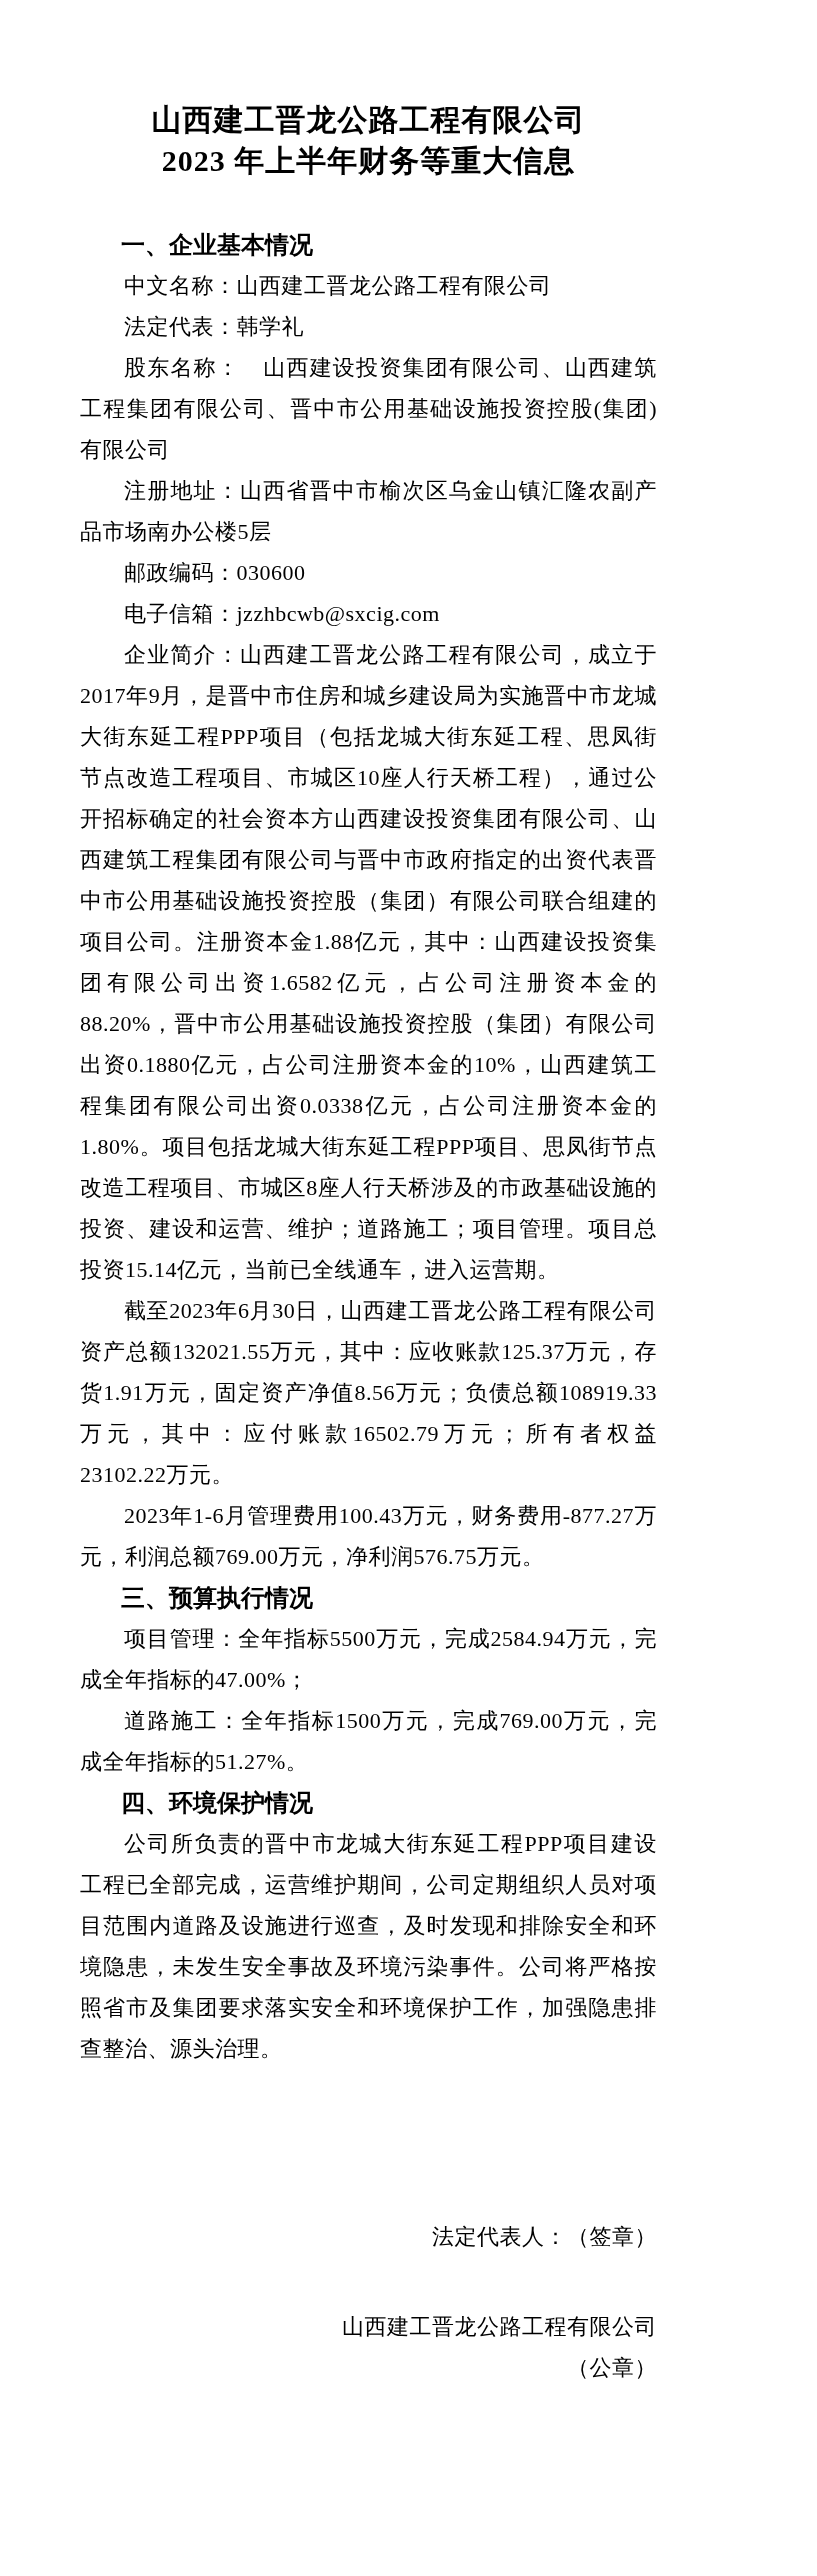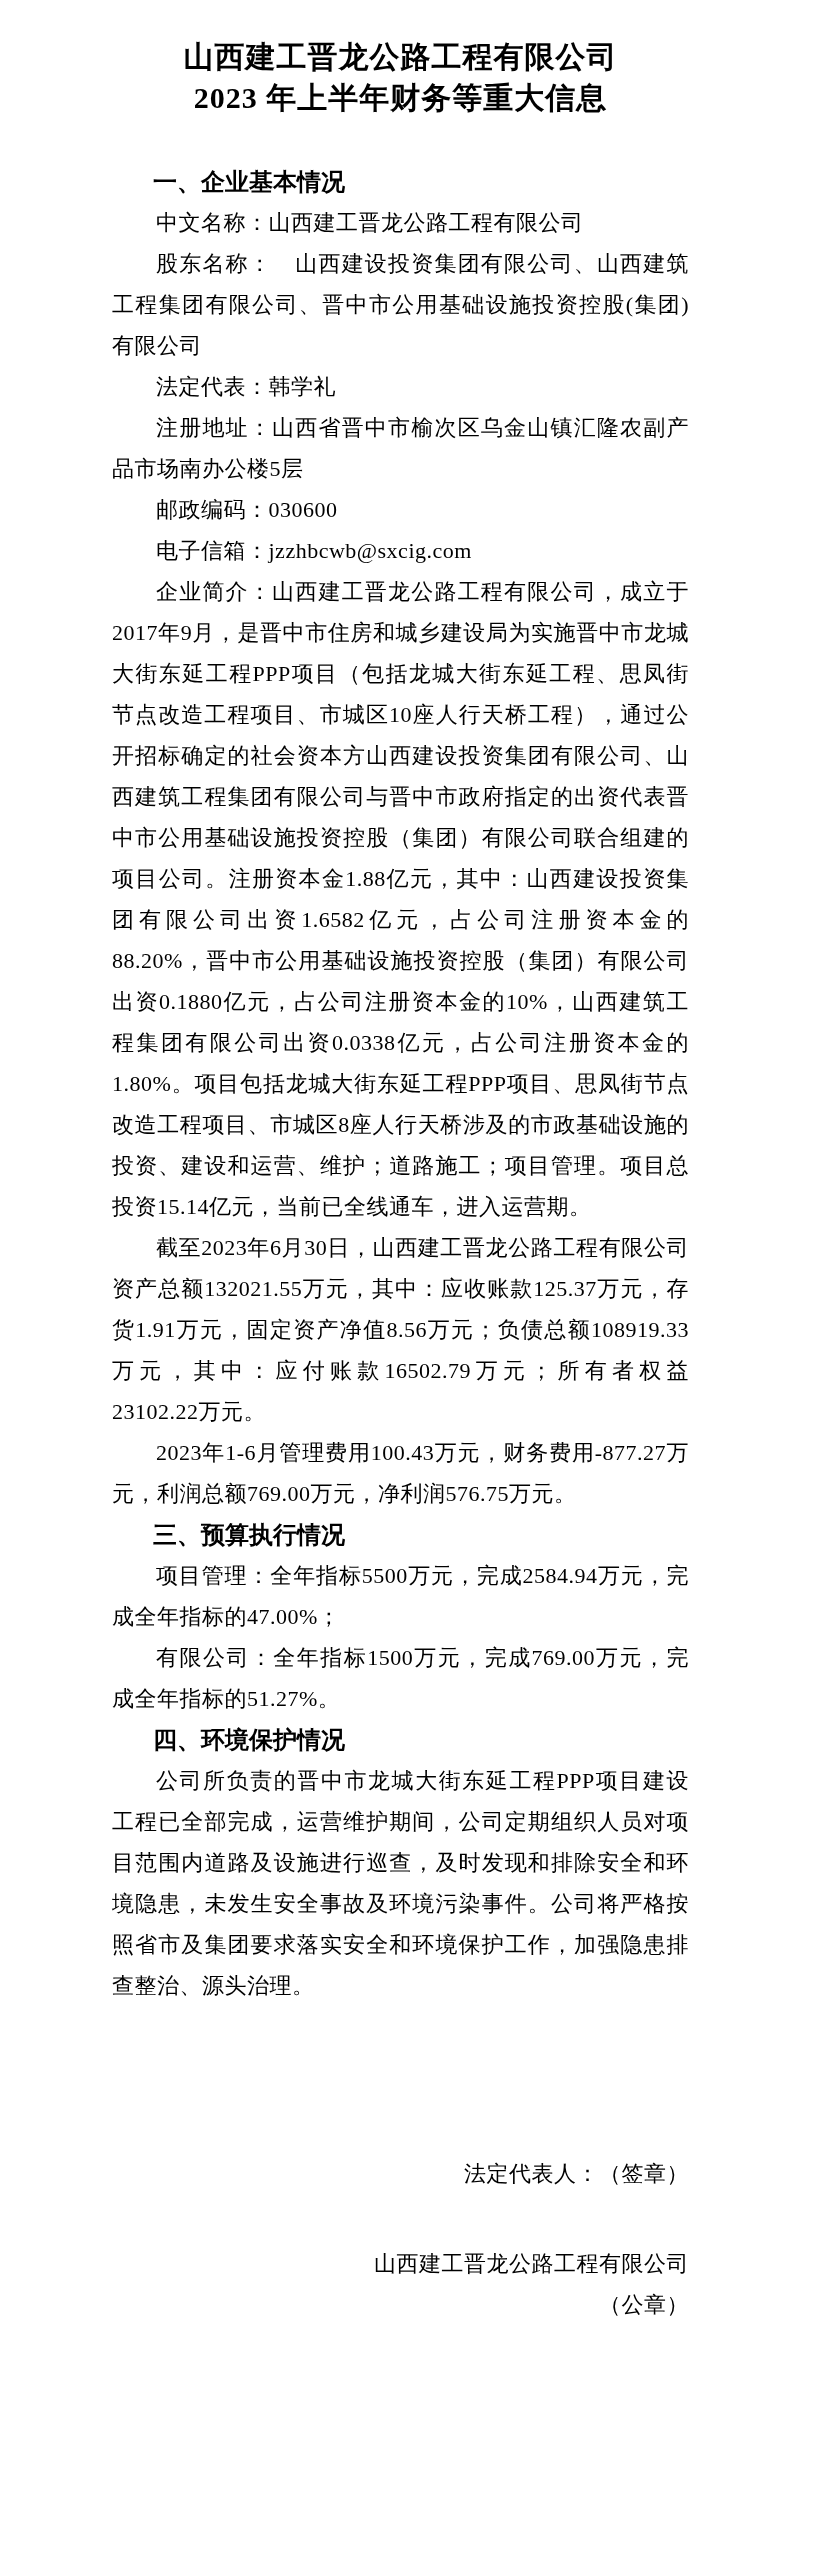--- a/index.html
+++ b/index.html
@@ -13,22 +13,22 @@
     width: 817px;
     min-height: 2681px;
     background: #ffffff;
     color: #000000;
     overflow: hidden;
     box-sizing: border-box;
     font-family: "Liberation Serif", "DejaVu Serif", serif;
   }
   .content {
     width: 577px;
-    margin-left: 112px;
-    padding-top: 36px;
+    margin-left: 80px;
+    padding-top: 99px;
     box-sizing: border-box;
   }
   .title-block {
     margin-bottom: 43px;
   }
   .title-line {
     font-size: 30px;
     line-height: 41px;
     font-weight: bold;
     text-align: center;
@@ -69,33 +69,33 @@
 <div class="page">
   <div class="content">
 
     <div class="title-block">
       <div class="title-line">山西建工晋龙公路工程有限公司</div>
       <div class="title-line">2023 年上半年财务等重大信息</div>
     </div>
 
     <h2 class="section-heading">一、企业基本情况</h2>
     <p class="para">中文名称：山西建工晋龙公路工程有限公司</p>
+    <p class="para">法定代表：韩学礼</p>
     <p class="para">股东名称：　山西建设投资集团有限公司、山西建筑工程集团有限公司、晋中市公用基础设施投资控股(集团)有限公司</p>
-    <p class="para">法定代表：韩学礼</p>
     <p class="para">注册地址：山西省晋中市榆次区乌金山镇汇隆农副产品市场南办公楼5层</p>
     <p class="para">邮政编码：030600</p>
     <p class="para">电子信箱：jzzhbcwb@sxcig.com</p>
     <p class="para">企业简介：山西建工晋龙公路工程有限公司，成立于2017年9月，是晋中市住房和城乡建设局为实施晋中市龙城大街东延工程PPP项目（包括龙城大街东延工程、思凤街节点改造工程项目、市城区10座人行天桥工程），通过公开招标确定的社会资本方山西建设投资集团有限公司、山西建筑工程集团有限公司与晋中市政府指定的出资代表晋中市公用基础设施投资控股（集团）有限公司联合组建的项目公司。注册资本金1.88亿元，其中：山西建设投资集团有限公司出资1.6582亿元，占公司注册资本金的88.20%，晋中市公用基础设施投资控股（集团）有限公司出资0.1880亿元，占公司注册资本金的10%，山西建筑工程集团有限公司出资0.0338亿元，占公司注册资本金的1.80%。项目包括龙城大街东延工程PPP项目、思凤街节点改造工程项目、市城区8座人行天桥涉及的市政基础设施的投资、建设和运营、维护；道路施工；项目管理。项目总投资15.14亿元，当前已全线通车，进入运营期。</p>
 
     <p class="para">截至2023年6月30日，山西建工晋龙公路工程有限公司资产总额132021.55万元，其中：应收账款125.37万元，存货1.91万元，固定资产净值8.56万元；负债总额108919.33万元，其中：应付账款16502.79万元；所有者权益23102.22万元。</p>
     <p class="para">2023年1-6月管理费用100.43万元，财务费用-877.27万元，利润总额769.00万元，净利润576.75万元。</p>
 
     <h2 class="section-heading">三、预算执行情况</h2>
     <p class="para">项目管理：全年指标5500万元，完成2584.94万元，完成全年指标的47.00%；</p>
-    <p class="para">有限公司：全年指标1500万元，完成769.00万元，完成全年指标的51.27%。</p>
+    <p class="para">道路施工：全年指标1500万元，完成769.00万元，完成全年指标的51.27%。</p>
 
     <h2 class="section-heading">四、环境保护情况</h2>
     <p class="para">公司所负责的晋中市龙城大街东延工程PPP项目建设工程已全部完成，运营维护期间，公司定期组织人员对项目范围内道路及设施进行巡查，及时发现和排除安全和环境隐患，未发生安全事故及环境污染事件。公司将严格按照省市及集团要求落实安全和环境保护工作，加强隐患排查整治、源头治理。</p>
 
     <div class="closing">
       <div class="closing-legal">法定代表人：（签章）</div>
       <div class="closing-company">山西建工晋龙公路工程有限公司</div>
       <div class="closing-seal">（公章）</div>
 
     </div>

